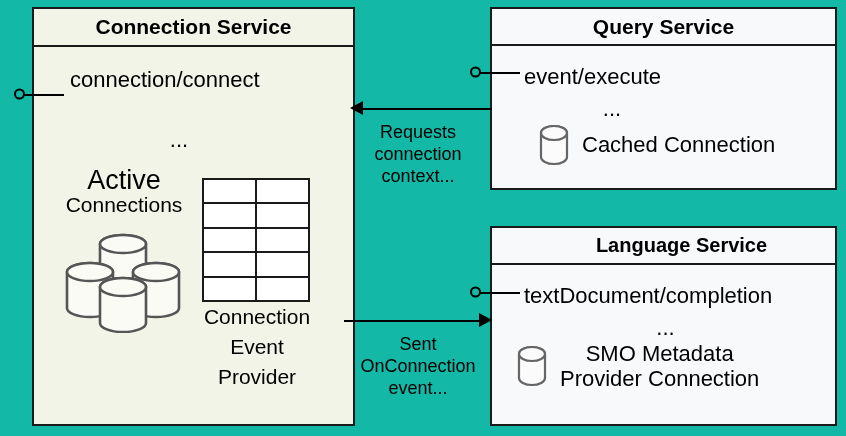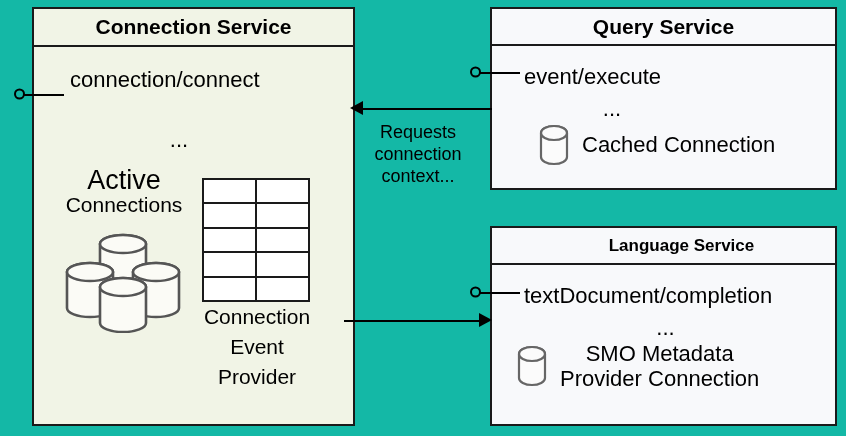--- a/index.html
+++ b/index.html
@@ -255,21 +255,21 @@
     </div>
   </div>
 
   <div class="lollipop" style="left:470px; top:64px; width:50px; height:16px;">
     <div class="lollipop-stem" style="left:9px; width:41px;"></div>
     <div class="lollipop-ball"></div>
   </div>
 
   <div class="box box-plain" style="left:490px; top:226px; width:347px; height:200px;">
 
-    <div class="box-header" style="height:37px; font-size:17px;padding-left:36px;">Language Service</div>
+    <div class="box-header" style="height:37px; font-size:20px;padding-left:36px;">Language Service</div>
 
     <div class="box-body" style="height:161px;">
 
       <div class="iface-text" style="left:32px; top:18px; font-size:22px;">textDocument/completion</div>
       <div class="ellipsis-text" style="left:0; top:52px; width:347px; font-size:22px;">...</div>
 
       <div class="icon-row" style="left:24px; top:76px;">
         <svg class="icon-svg" style="position:relative; left:0; top:0;" width="32" height="42" viewBox="0 0 32 42">
           <g fill="#fbfbfb" stroke="#666666" stroke-width="2.2">
             <path d="M3,9 a13,7 0 0 1 26,0 v24 a13,7 0 0 1 -26,0 z"></path>
@@ -296,14 +296,19 @@
   <div class="edge-label" style="left:352px; top:122px; width:132px; font-size:18px;">
     <div>Requests</div>
     <div>connection</div>
     <div>context...</div>
   </div>
 
   <div class="connector" style="left:344px; top:312px; width:148px; height:16px;">
     <div class="conn-line" style="left:0; width:140px;"></div>
     <div class="arrowhead arrow-right"></div>
   </div>
+  <div class="edge-label" style="left:352px; top:334px; width:132px; font-size:18px;">
+    <div>Sent</div>
+    <div>OnConnection</div>
+    <div>event...</div>
+  </div>
 
 </div>
 
 </body></html>

